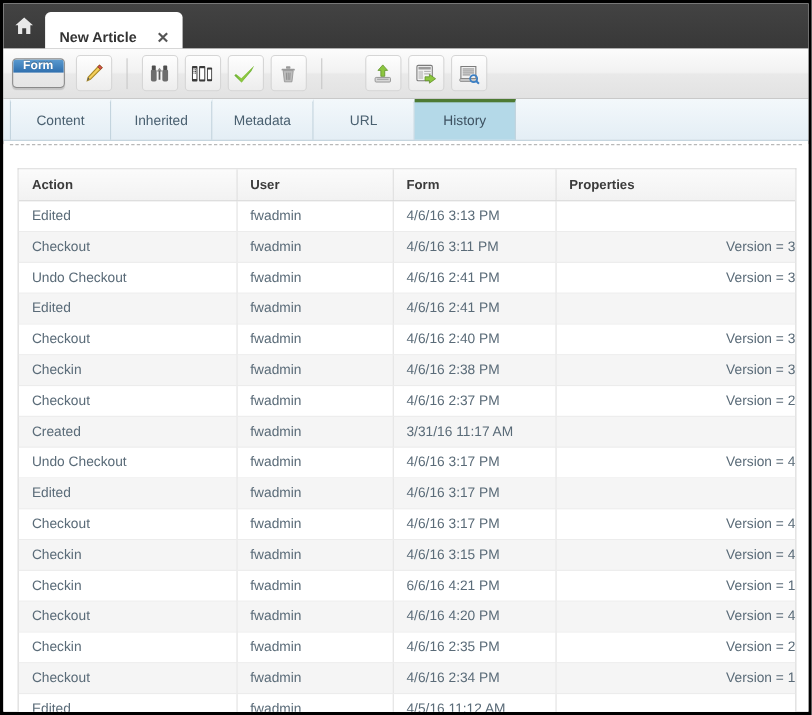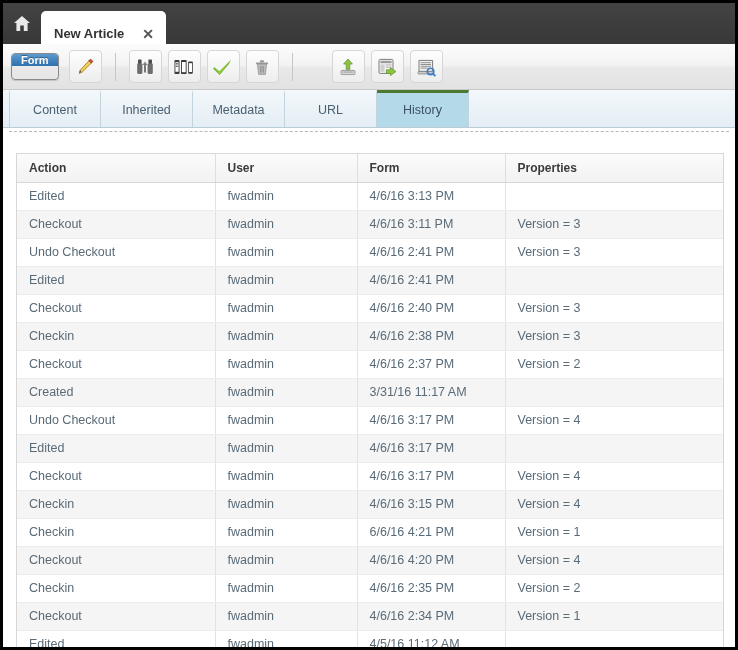--- a/index.html
+++ b/index.html
@@ -204,21 +204,21 @@
     border-bottom: 1px solid #ececec;
     font-size: 12.5px;
     color: #5a6b78;
     padding: 0 0 0 12px;
     height: 27px;
     line-height: 27px;
     white-space: nowrap;
     overflow: hidden;
     text-overflow: ellipsis;
   }
-  table.history td:last-child { border-right: none; }
+  table.history td:last-child { border-right: none; text-align: right; }
   table.history tbody tr:nth-child(odd)  { background: #ffffff; }
   table.history tbody tr:nth-child(even) { background: #f5f5f5; }
   table.history tbody tr:last-child td { border-bottom: none; }
 
   .col-action { width: 198px; }
   .col-user   { width: 142px; }
   .col-date   { width: 148px; }
   .col-props  { width: auto; }
 </style>
 </head>

